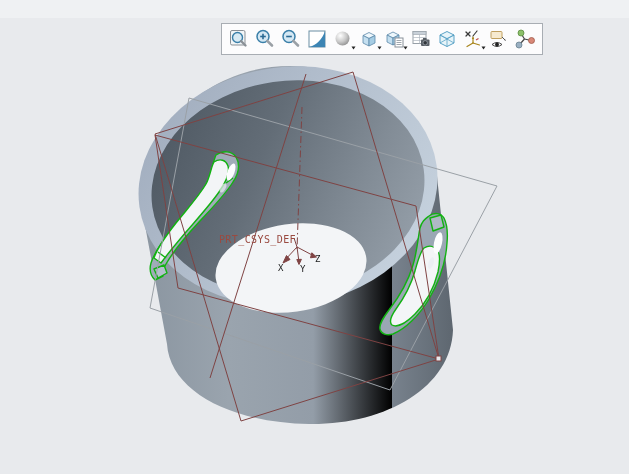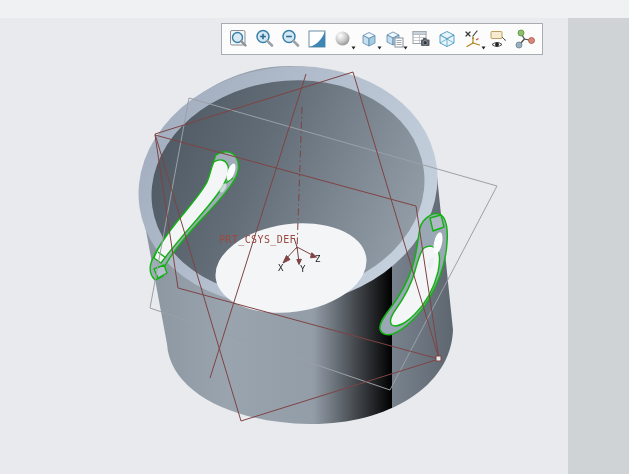--- a/index.html
+++ b/index.html
@@ -1,19 +1,19 @@
 <!DOCTYPE html>
 <html><head>
 <meta charset="utf-8">
 <style>
   html,body{margin:0;padding:0;background:#d0d3d6;}
   .screen{position:relative;width:629px;height:474px;overflow:hidden;
           font-family:"Liberation Sans",sans-serif;}
   .top-strip{position:absolute;left:0;top:0;width:629px;height:18px;}
-  .viewport{position:absolute;left:0;top:18px;width:568px;height:456px;}
+  .viewport{position:absolute;left:0;top:18px;width:629px;height:456px;}
   .viewport svg{display:block;}
   .toolbar{position:absolute;left:221px;top:5px;width:322px;height:32px;
            display:flex;align-items:center;padding:0 4px;box-sizing:border-box;
            border:1px solid #a8adb3;}
   .tb-btn{position:relative;width:26px;height:26px;display:flex;align-items:center;
           justify-content:center;flex:0 0 auto;cursor:default;}
   .tb-btn svg{display:block;}
   .caret{position:absolute;right:0px;bottom:2px;width:5px;height:4px;}
   .cad-mono{font-family:"DejaVu Sans Mono","Liberation Mono",monospace;}
 </style>

